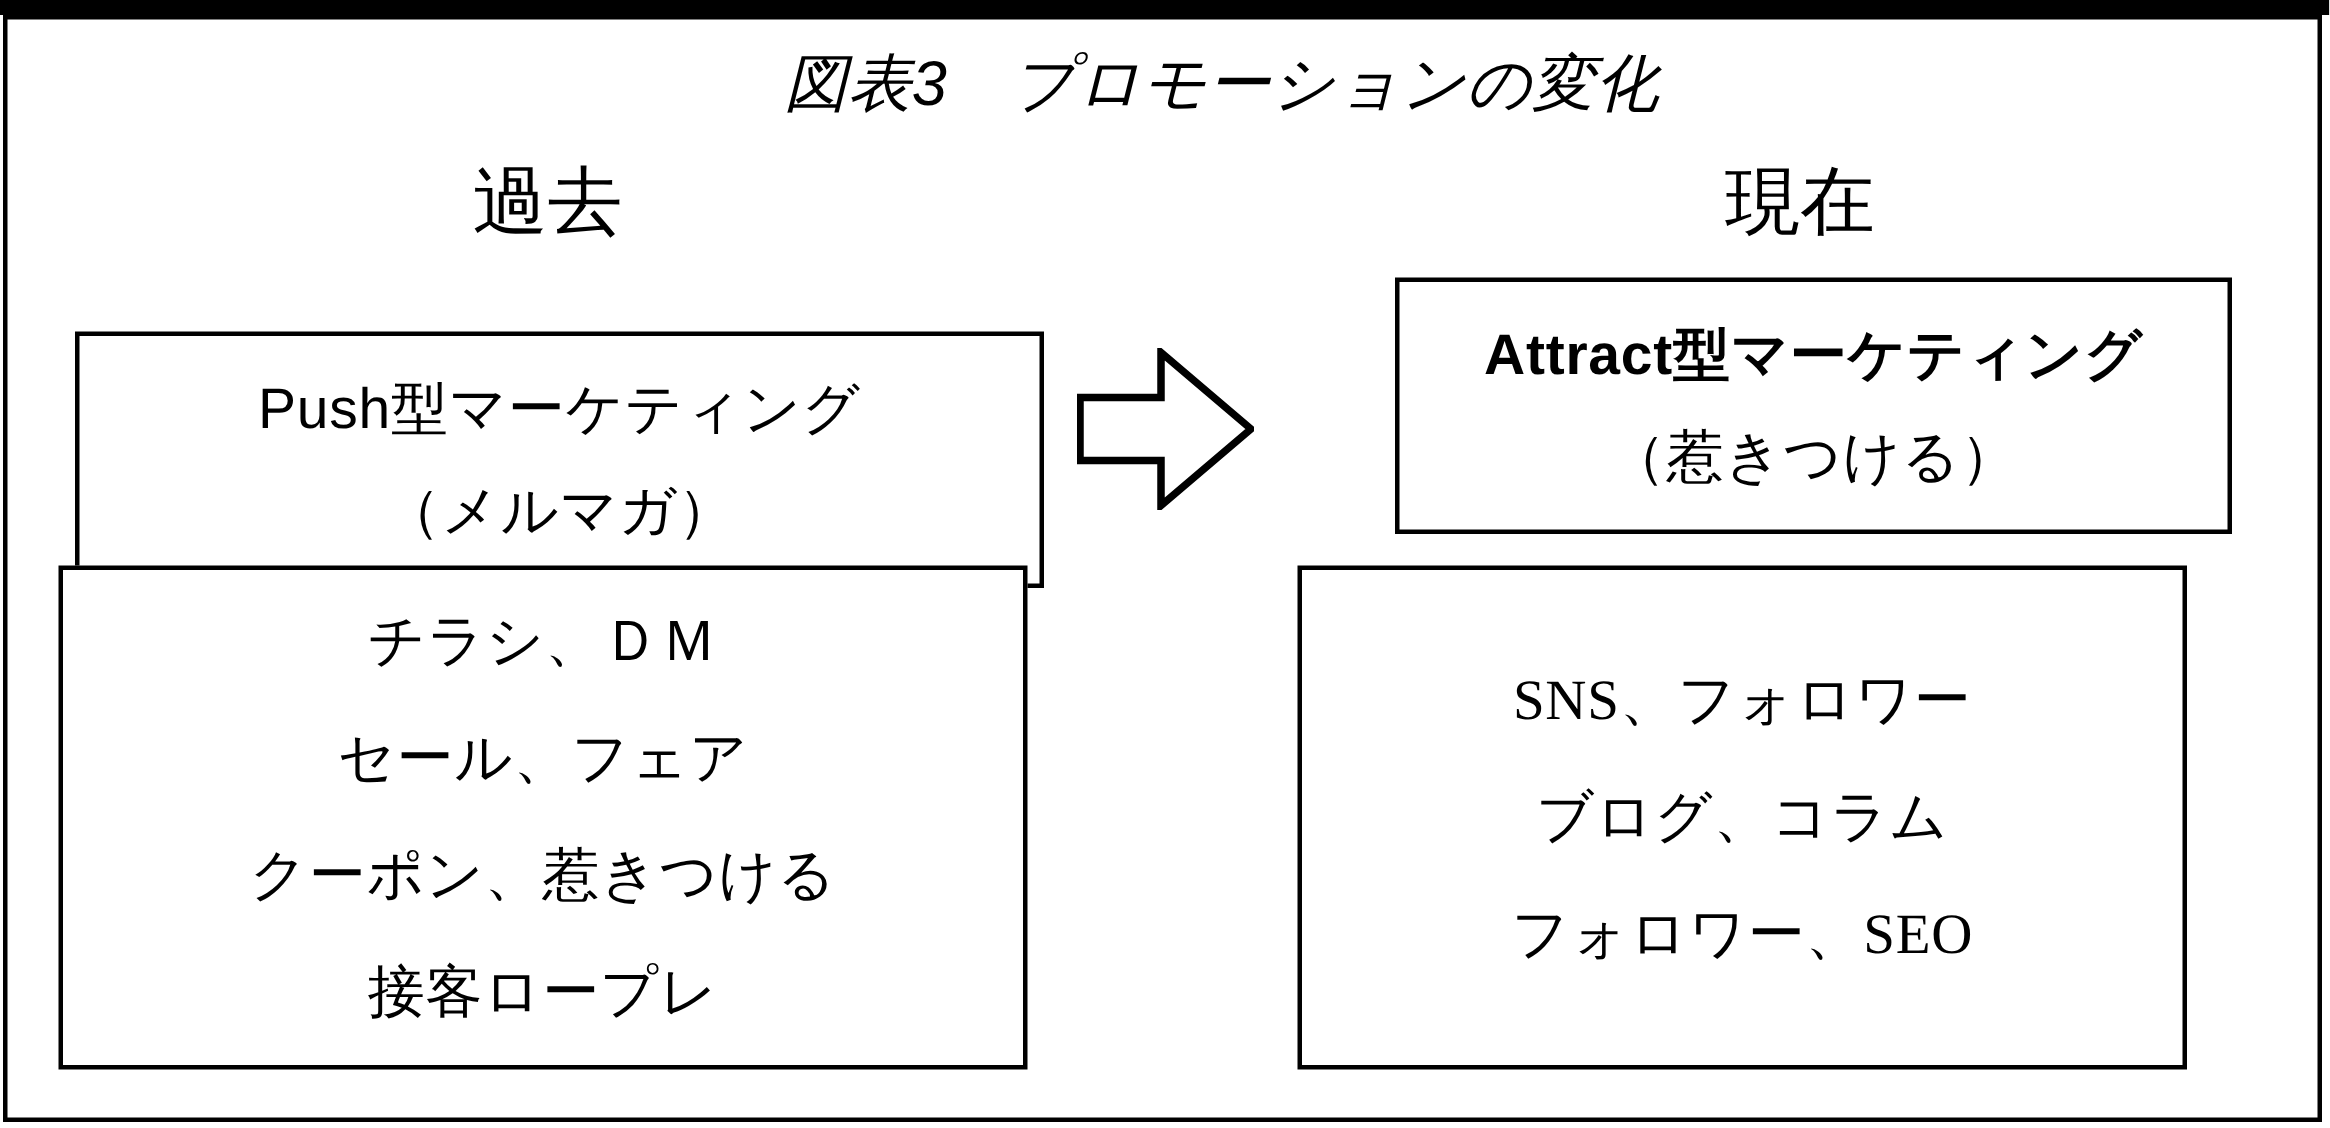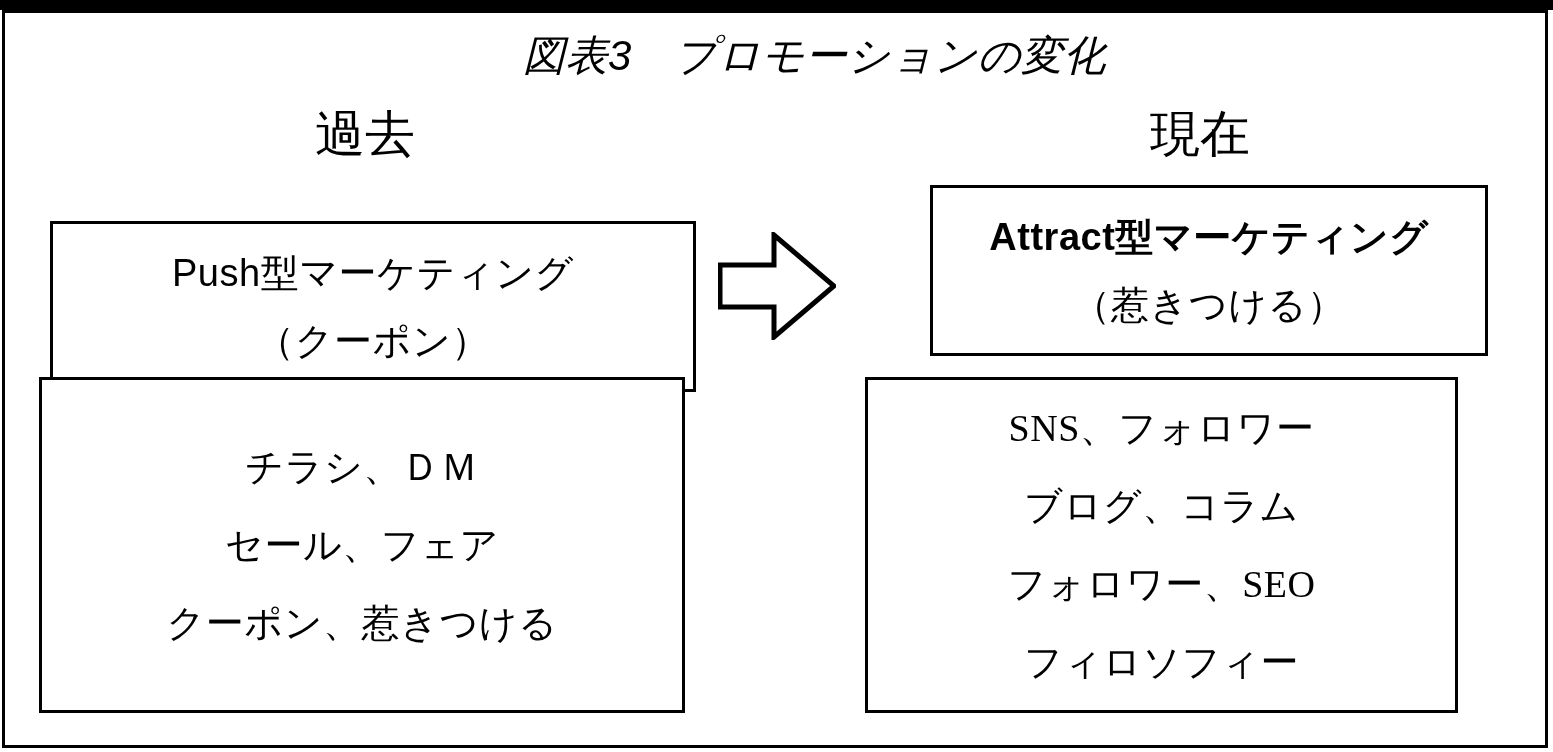--- a/index.html
+++ b/index.html
@@ -129,38 +129,38 @@
 
   <div class="outer-frame"></div>
 
   <div class="title"><span class="title-inner">図表3　プロモーションの変化</span></div>
 
   <div class="col-label past">過去</div>
   <div class="col-label present">現在</div>
 
   <div class="box box-left-top">
     <div class="line headline">Push型マーケティング</div>
-    <div class="line headline paren">（クーポン）</div>
+    <div class="line headline paren">（メルマガ）</div>
   </div>
 
   <div class="box box-right-top">
     <div class="line headline bold">Attract型マーケティング</div>
     <div class="line headline paren">（惹きつける）</div>
   </div>
 
   <div class="box box-left-bottom">
     <div class="line">チラシ、ＤＭ</div>
     <div class="line">セール、フェア</div>
     <div class="line">クーポン、惹きつける</div>
+    <div class="line">接客ロープレ</div>
   </div>
 
   <div class="box box-right-bottom">
     <div class="line">SNS、フォロワー</div>
     <div class="line">ブログ、コラム</div>
     <div class="line">フォロワー、SEO</div>
-    <div class="line">フィロソフィー</div>
   </div>
 
   <svg class="arrow" viewBox="0 0 118 108" aria-hidden="true">
     <polygon points="2,33 56,33 56,3 116,54 56,105 56,75 2,75" fill="#ffffff" stroke="#000000" stroke-width="5" stroke-linejoin="miter"></polygon>
   </svg>
 
 </div>
 
 </body></html>

